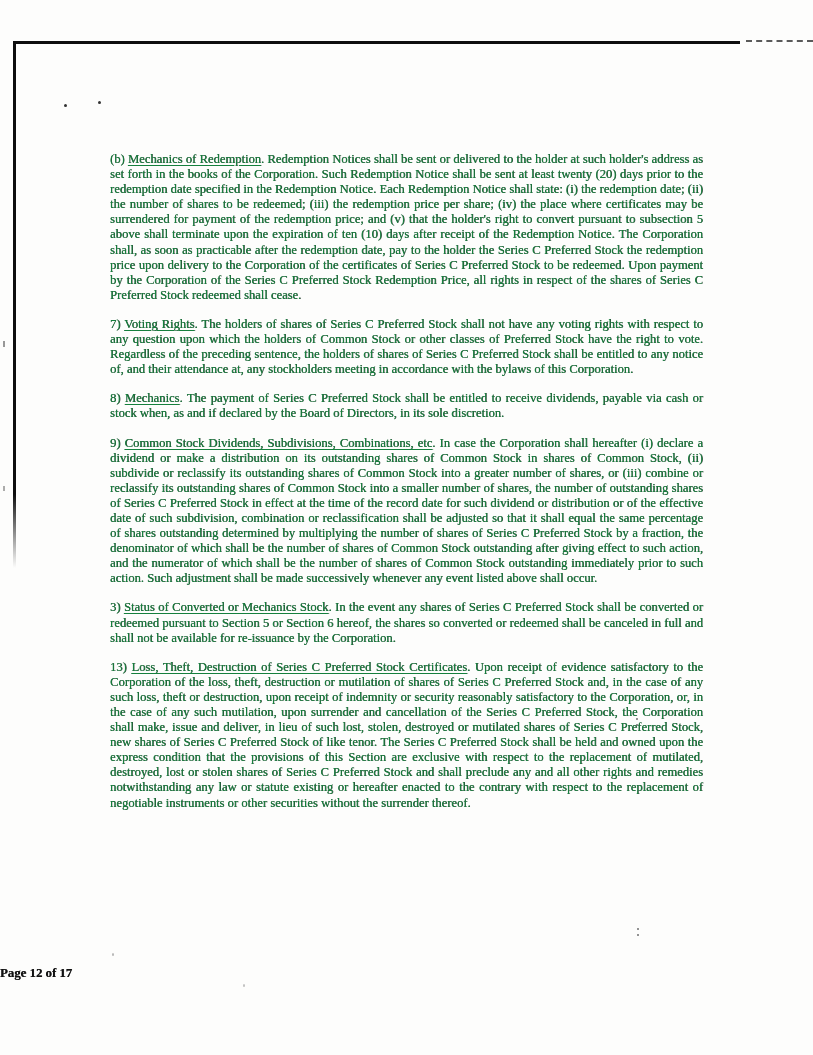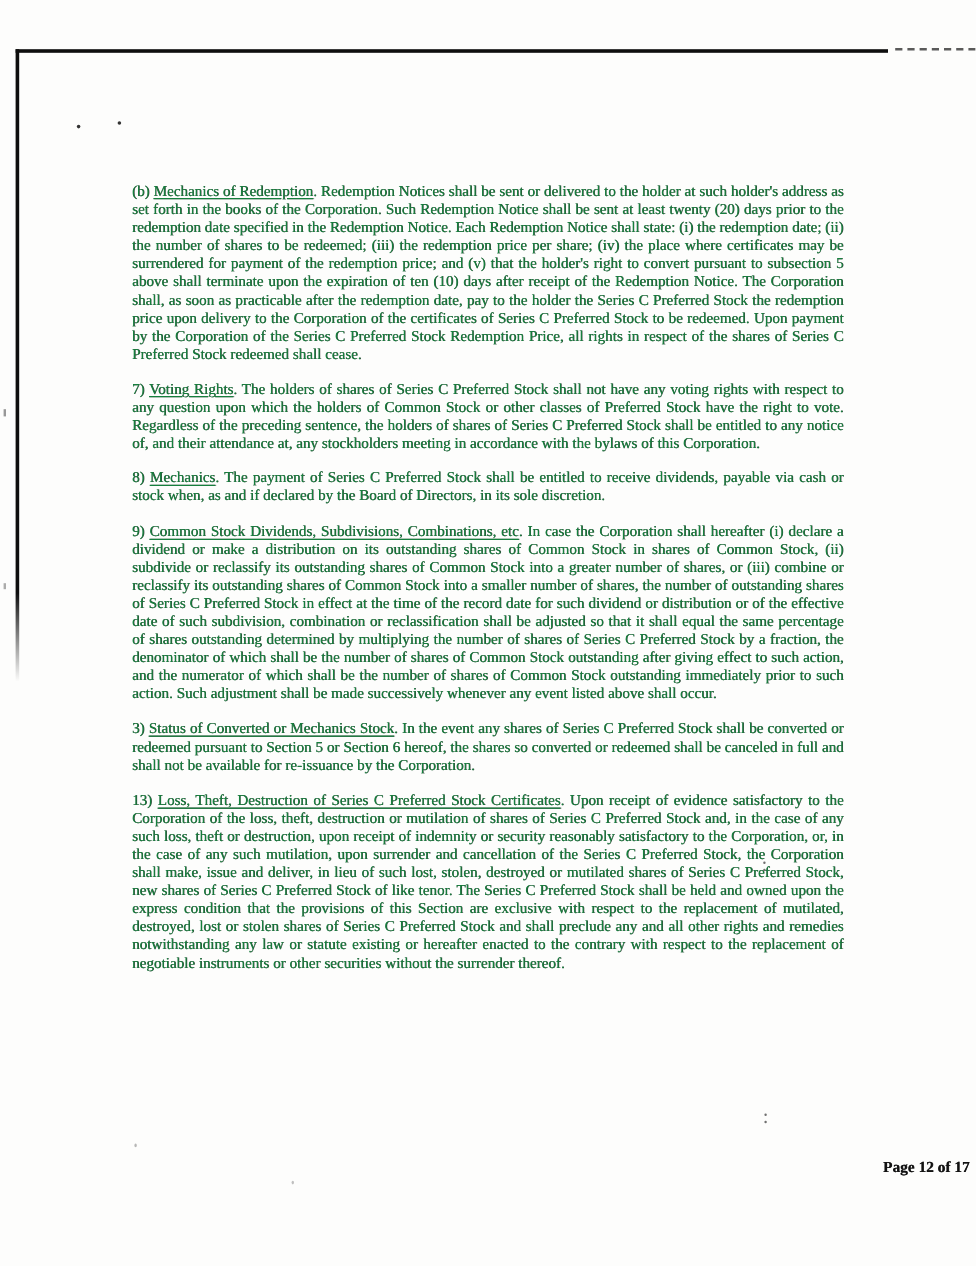--- a/index.html
+++ b/index.html
@@ -33,22 +33,22 @@
     position: absolute; left: 110px; top: 152px; width: 593px;
     color: #15803d;
     font-size: 12.6px; line-height: 15.1px;
     text-align: justify;
     text-shadow: 0.35px 0 0 rgba(10,10,10,0.8);
   }
   .para { margin: 0 0 14px 0; }
   .phead { text-decoration: underline; text-underline-offset: 2px; }
 
   .footer {
-    position: absolute; top: 966px; left: 16px; width: 792px;
-    text-align: right;
+    position: absolute; top: 966px; left: 0; width: 792px;
+    text-align: left;
     font-weight: bold; font-size: 12.8px; color: #111;
     text-shadow: 0.3px 0 0 rgba(10,10,10,0.8);
   }
 
   
   .speck { position: absolute; background: #333; border-radius: 50%; }
   .sp1  { left: 64px;  top: 104px; width: 3px; height: 3px; }
   .sp2  { left: 98px;  top: 101px; width: 3px; height: 3px; }
   .sp3  { left: 636px; top: 718px; width: 2px; height: 2px; opacity: .7; }
   .sp4  { left: 636px; top: 724px; width: 2px; height: 2px; opacity: .7; }

